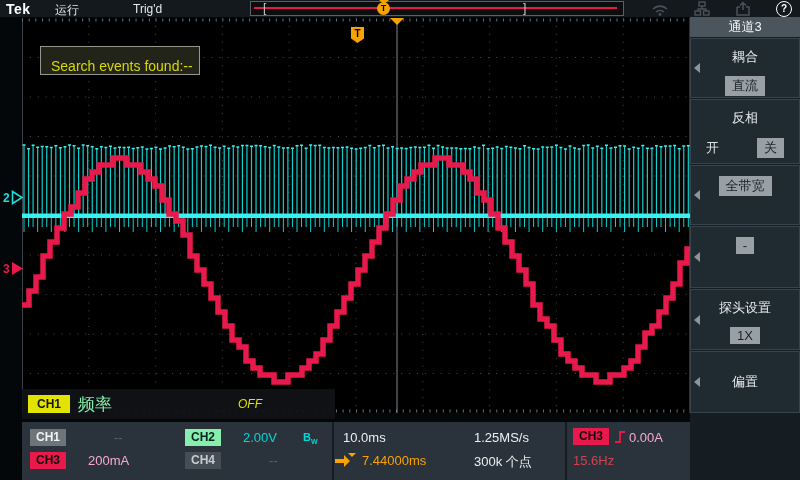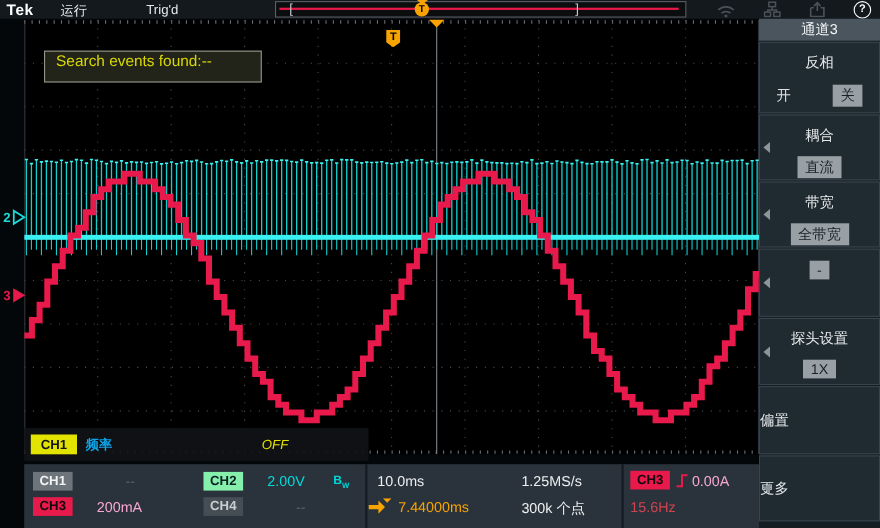--- a/index.html
+++ b/index.html
@@ -21,26 +21,26 @@
   .help{width:14px;height:14px;border:1.5px solid #fff;border-radius:50%;color:#fff;font-size:10px;font-weight:bold;text-align:center;line-height:14px;}
 
   
   .graticule{position:absolute;left:22px;top:18px;width:668px;height:395px;background:#000;}
   .gridtri{position:absolute;left:390px;top:18px;width:0;height:0;border-left:7px solid transparent;border-right:7px solid transparent;border-top:7px solid #f7a300;z-index:4;}
   .tflag{position:absolute;left:351px;top:27px;width:13px;height:16px;background:#f7a300;color:#000;font-size:10px;font-weight:bold;text-align:center;line-height:13px;clip-path:polygon(0 0,100% 0,100% 72%,50% 100%,0 72%);z-index:4;}
   .marker{position:absolute;display:flex;align-items:center;gap:1px;font-size:12px;font-weight:bold;z-index:4;}
   .m2{left:3px;top:190px;color:#1cdcdc;}
   .m3{left:3px;top:261px;color:#e8194b;}
 
-  .search{position:absolute;left:40px;top:46px;width:198px;height:29px;background:#22241a;border:1px solid #96968a;display:flex;align-items:flex-start;padding-left:10px;font-size:14px;color:#d8d800;z-index:5;box-sizing:border-box;}
+  .search{position:absolute;left:40px;top:46px;width:160px;height:29px;background:#22241a;border:1px solid #96968a;display:flex;align-items:flex-end;padding-left:10px;font-size:14px;color:#d8d800;z-index:5;box-sizing:border-box;}
 
   
   .measbar{position:absolute;left:22px;top:389px;width:313px;height:30px;background:rgba(16,18,22,.93);display:flex;align-items:center;z-index:6;}
   .ch1badge{margin-left:6px;background:#e3e300;color:#141414;font-weight:bold;font-size:12px;padding:2px 9px;}
-  .measname{color:#0ea5e9;font-size:12px;margin-left:8px;font-weight:bold;}
+  .measname{color:#86efac;font-size:17px;margin-left:8px;}
   .measval{position:absolute;left:216px;color:#e3e300;font-size:12px;font-style:italic;}
 
   
   .statusbar{position:absolute;left:22px;top:422px;width:668px;height:58px;background:#2a333b;z-index:6;}
   .sdiv{position:absolute;top:0;bottom:0;width:2px;background:#151b20;}
   .chbadge{position:absolute;width:36px;height:17px;font-size:12px;font-weight:bold;text-align:center;line-height:17px;}
   .b-ch1{left:8px;top:7px;background:#6d757b;color:#f0f2f4;}
   .b-ch2{left:163px;top:7px;background:#86efac;color:#082225;}
   .b-ch3{left:8px;top:30px;background:#e8194b;color:#16090d;}
   .b-ch4{left:163px;top:30px;background:#454e55;color:#c8cdd1;}
@@ -52,21 +52,21 @@
 
   
   .sidebar{position:absolute;left:690px;top:17px;width:110px;height:463px;background:#151d23;display:flex;flex-direction:column;z-index:7;}
   .sbheader{height:20px;background:#4a555e;color:#f2f4f6;font-size:13px;text-align:center;line-height:20px;}
   .section{position:relative;margin-top:1px;background:#202a31;border:1px solid #39434b;box-sizing:border-box;text-align:center;}
   .slabel{margin-top:9px;font-size:13px;color:#e6eaec;}
   .sbtn{display:inline-block;margin-top:10px;background:#98a0a6;color:#1a2228;font-size:13px;padding:1px 7px;}
   .sarrow{position:absolute;left:3px;top:50%;margin-top:-5px;width:0;height:0;border-top:5px solid transparent;border-bottom:5px solid transparent;border-right:6px solid #8d959b;}
   .invrow{display:flex;justify-content:space-between;align-items:center;padding:0 15px;margin-top:11px;}
   .invon{font-size:13px;color:#dfe3e6;}
-  .centerlabel{display:flex;align-items:center;justify-content:flex-start;height:100%;}
+  .centerlabel{display:flex;align-items:center;justify-content:center;height:100%;}
   .centerlabel .slabel{margin-top:0;}
 </style>
 </head>
 <body>
 
 <div class="screen">
 
   <div class="topbar">
     <span class="logo">Tek</span>
     <span class="runstat">运行</span>
@@ -185,37 +185,36 @@
     <svg style="position:absolute;left:592px;top:7px" width="12" height="16" viewBox="0 0 12 16">
       <path d="M1 13 H6 V3 H11" stroke="#e8194b" stroke-width="1.8" fill="none"></path>
     </svg>
     <span class="sval red" style="left:607px;top:8px">0.00A</span>
     <span class="sval dimred" style="left:551px;top:31px">15.6Hz</span>
   </div>
 
   <aside class="sidebar">
     <div class="sbheader">通道3</div>
 
+    <div class="section" style="height:60px">
+      <div class="sarrow"></div>
+      <div class="slabel">耦合</div>
+      <span class="sbtn">直流</span>
+    </div>
+
     <div class="section" style="height:65px">
       <div class="slabel">反相</div>
       <div class="invrow">
         <span class="invon">开</span>
         <span class="sbtn" style="margin-top:0">关</span>
       </div>
     </div>
 
     <div class="section" style="height:60px">
       <div class="sarrow"></div>
-      <div class="slabel">耦合</div>
-      <span class="sbtn">直流</span>
-    </div>
-
-    <div class="section" style="height:60px">
-      <div class="sarrow"></div>
-      <div class="slabel">带宽</div>
       <span class="sbtn">全带宽</span>
     </div>
 
     <div class="section" style="height:62px">
       <div class="sarrow"></div>
       <span class="sbtn">-</span>
     </div>
 
     <div class="section" style="height:61px">
       <div class="sarrow"></div>
@@ -223,21 +222,15 @@
       <span class="sbtn">1X</span>
     </div>
 
     <div class="section" style="height:62px">
       <div class="sarrow"></div>
       <div class="centerlabel">
           <div class="slabel">偏置</div>
         </div>
     </div>
 
-    <div class="section" style="height:60px">
-      <div class="sarrow"></div>
-      <div class="centerlabel">
-          <div class="slabel">更多</div>
-        </div>
-    </div>
   </aside>
 
 </div>
 
 </body></html>

